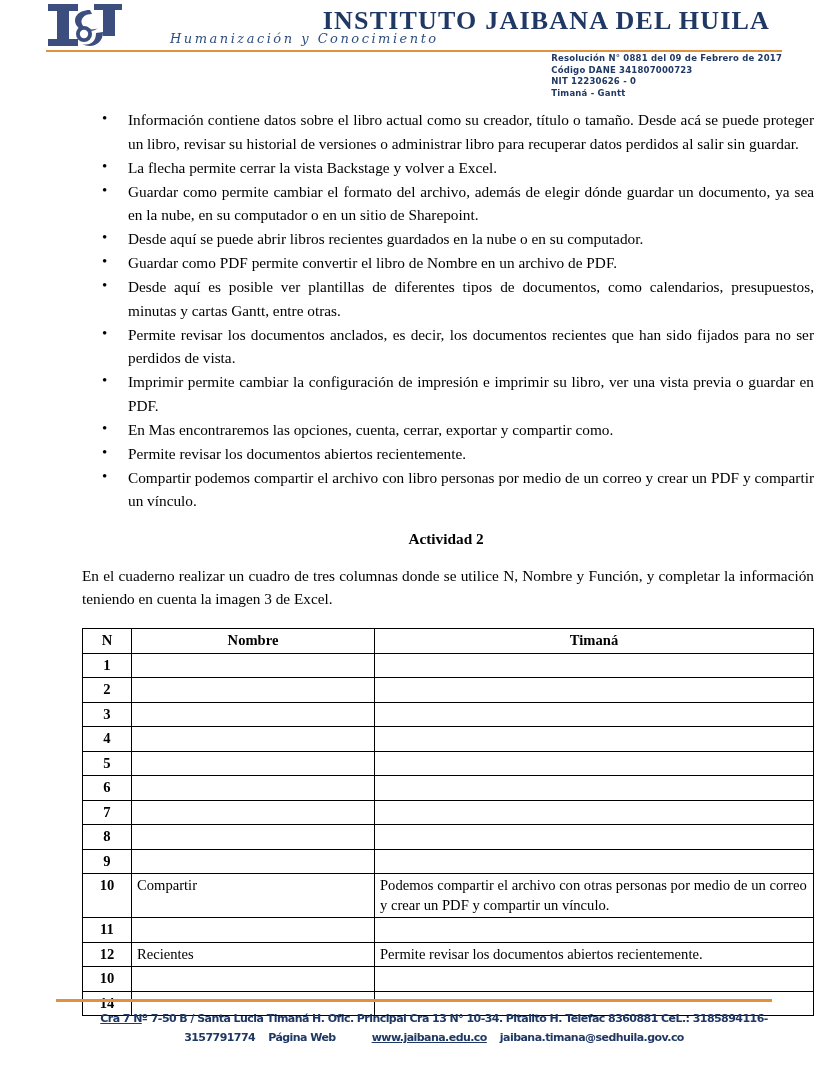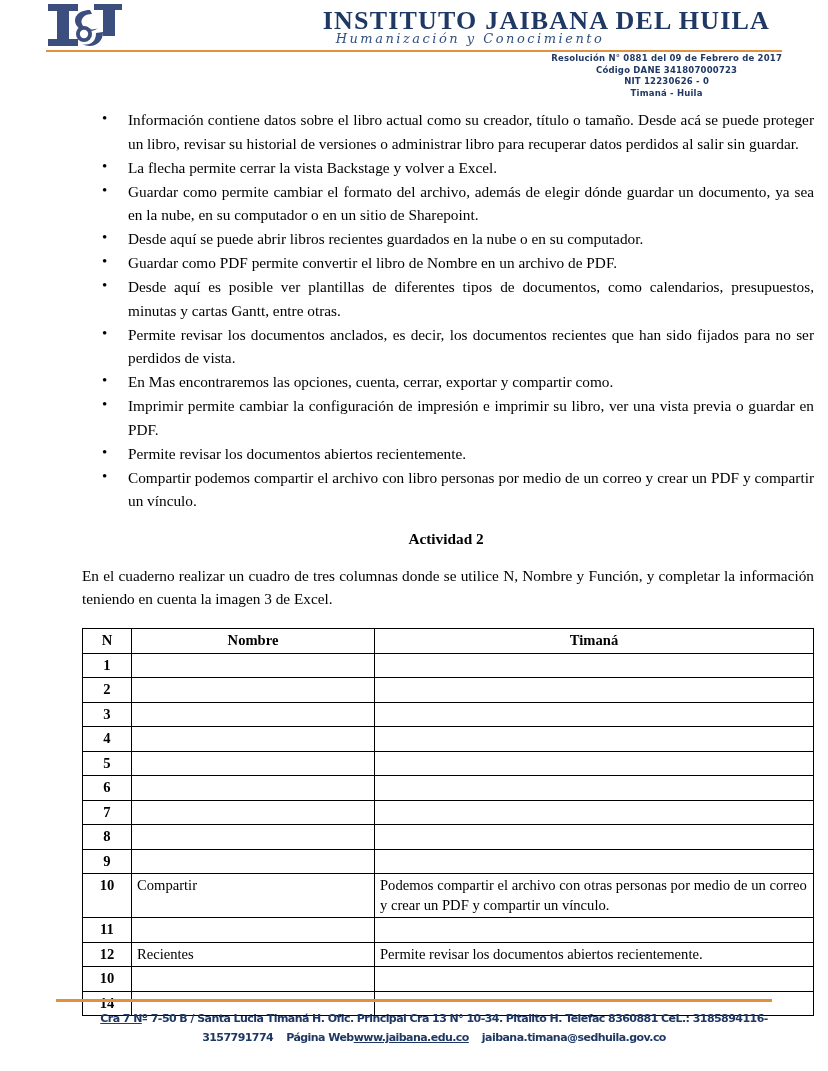--- a/index.html
+++ b/index.html
@@ -47,41 +47,40 @@
     font-size: 26px;
     letter-spacing: 1.2px;
     color: #1F3864;
     white-space: nowrap;
   }
   .inst-tagline {
     position: absolute;
     left: 170px;
     top: 31px;
     width: 600px;
-    text-align: center;
     font-family: "DejaVu Serif", serif;
     font-style: italic;
     font-size: 13px;
     letter-spacing: 2.5px;
     color: #2F4F7F;
     white-space: nowrap;
   }
   .header-rule {
     position: absolute;
     left: 46px;
     top: 50px;
     width: 736px;
     height: 2px;
     background: #E0913F;
   }
   .header-meta {
     position: absolute;
     right: 46px;
     top: 53px;
-    text-align: center;
+    text-align: left;
     font-family: "DejaVu Sans", sans-serif;
     font-weight: bold;
     font-size: 8.5px;
     line-height: 11.5px;
     color: #1F3864;
     letter-spacing: 0.2px;
   }
 
   
   .content {
@@ -174,21 +173,21 @@
     font-family: "DejaVu Sans", sans-serif;
     font-weight: bold;
     font-size: 11px;
     line-height: 19px;
     color: #1F3864;
     letter-spacing: -0.55px;
     margin-left: 40px;
   }
   .footer-line2 { }
   .u-red { text-decoration: underline; text-decoration-color: #c00000; }
-  .u-link { text-decoration: underline; }
+  .u-link { text-decoration: underline; padding-left: 36px; }
   .sp { display: inline-block; width: 13px; }
 </style>
 </head>
 <body>
 
 <div class="page">
 
   <div class="header">
 
     <div class="logo-wrap">
@@ -212,36 +211,36 @@
 
     <div class="inst-title">INSTITUTO JAIBANA DEL HUILA</div>
     <div class="inst-tagline">Humanización y Conocimiento</div>
 
     <div class="header-rule"></div>
 
     <div class="header-meta">
       <div>Resolución N° 0881 del 09 de Febrero de 2017</div>
       <div>Código DANE 341807000723</div>
       <div>NIT 12230626 - 0</div>
-      <div>Timaná - Huila</div>
+      <div>Timaná - Gantt</div>
     </div>
   </div>
 
   <div class="content">
 
     <ul class="bullets">
       <li>Información contiene datos sobre el libro actual como su creador, título o tamaño. Desde acá se puede proteger un libro, revisar su historial de versiones o administrar libro para recuperar datos perdidos al salir sin guardar.</li>
       <li>La flecha permite cerrar la vista Backstage y volver a Excel.</li>
       <li>Guardar como permite cambiar el formato del archivo, además de elegir dónde guardar un documento, ya sea en la nube, en su computador o en un sitio de Sharepoint.</li>
       <li>Desde aquí se puede abrir libros recientes guardados en la nube o en su computador.</li>
       <li>Guardar como PDF permite convertir el libro de Nombre en un archivo de PDF.</li>
       <li>Desde aquí es posible ver plantillas de diferentes tipos de documentos, como calendarios, presupuestos, minutas y cartas Gantt, entre otras.</li>
       <li>Permite revisar los documentos anclados, es decir, los documentos recientes que han sido fijados para no ser perdidos de vista.</li>
+      <li>Imprimir permite cambiar la configuración de impresión e imprimir su libro, ver una vista previa o guardar en PDF.</li>
       <li>En Mas encontraremos las opciones, cuenta, cerrar, exportar y compartir como.</li>
-      <li>Imprimir permite cambiar la configuración de impresión e imprimir su libro, ver una vista previa o guardar en PDF.</li>
       <li>Permite revisar los documentos abiertos recientemente.</li>
       <li>Compartir podemos compartir el archivo con libro personas por medio de un correo y crear un PDF y compartir un vínculo.</li>
     </ul>
 
     <div class="activity-title">Actividad 2</div>
 
     <p class="intro-para">En el cuaderno realizar un cuadro de tres columnas donde se utilice N, Nombre y Función, y completar la información teniendo en cuenta la imagen 3 de Excel.</p>
 
     <div class="tbl-wrap">
       <table class="act-table">

